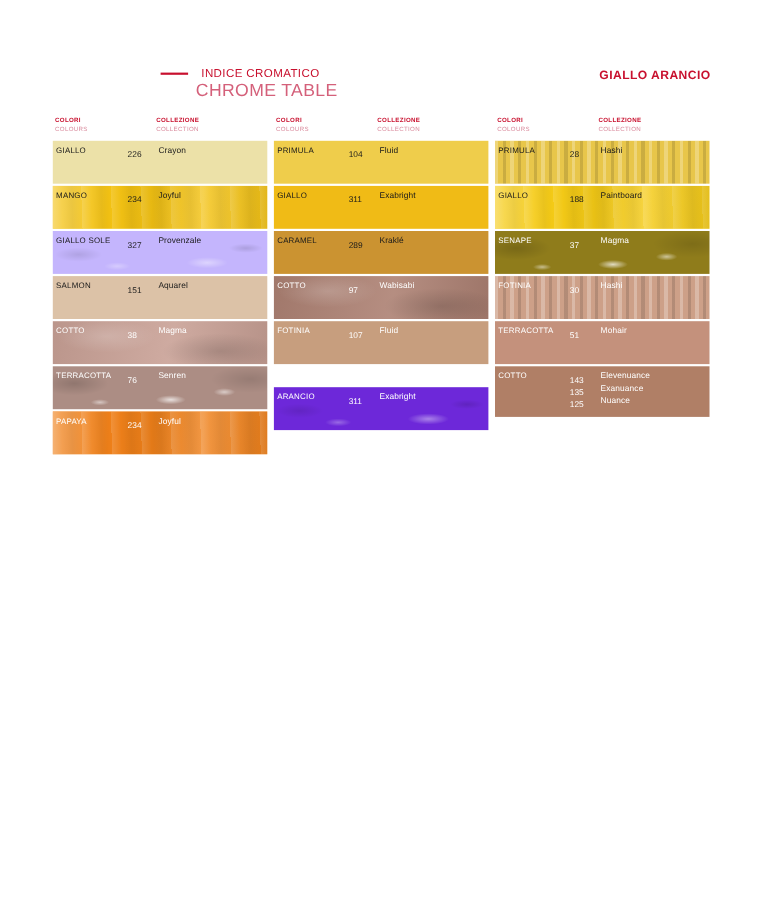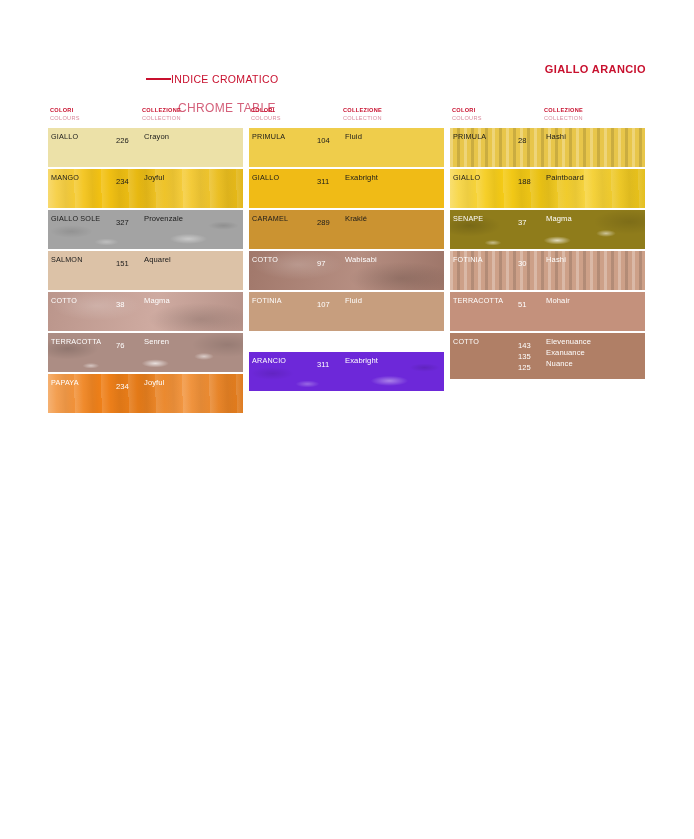--- a/index.html
+++ b/index.html
@@ -19,44 +19,43 @@
   
   #title-block {
     position: absolute;
     left: 146px;
     top: 60px;
     width: 260px;
   }
   #title-row {
     display: flex;
     align-items: center;
-    gap: 0;
+    gap: 12px;
     height: 13px;
-    margin-top: 12px;
   }
   .red-dash {
     width: 25px;
     height: 2px;
     background: #c8102e;
     flex: 0 0 auto;
   }
   #title-it {
     color: #c8102e;
     font-size: 10.5px;
     letter-spacing: 0.35px;
     line-height: 12px;
     white-space: nowrap;
   }
   #title-en {
     color: #d4607a;
-    font-size: 12px;
+    font-size: 16px;
     letter-spacing: 0.35px;
     line-height: 13px;
     margin-left: 32px;
-    margin-top: 17px;
+    margin-top: 3px;
     white-space: nowrap;
   }
   #family-title {
     position: absolute;
     right: 48px;
     top: 63px;
     color: #c8102e;
     font-size: 11px;
     font-weight: bold;
     letter-spacing: 0.4px;
@@ -199,21 +198,21 @@
       <div class="swatch dark-text" style="background: rgb(243, 194, 19);">
         <div class="texture" style="background-image:linear-gradient(92deg, rgba(255,255,255,0.30) 0%, rgba(255,255,255,0.00) 26%, rgba(0,0,0,0.05) 47%, rgba(255,255,255,0.18) 70%, rgba(0,0,0,0.07) 100%),repeating-linear-gradient(88deg, rgba(255,255,255,0.14) 0px, rgba(255,255,255,0.00) 9px, rgba(0,0,0,0.05) 18px, rgba(255,255,255,0.00) 27px);"></div>
         <div class="rows">
           <div class="sw-line">
             <span class="sw-name">MANGO</span>
             <span class="sw-code">234</span>
             <span class="sw-coll">Joyful</span>
           </div>
         </div>
       </div>
-      <div class="swatch dark-text" style="background: #a3a3a3; text-decoration: underline;">
+      <div class="swatch dark-text" style="background: #c4b5fd; text-decoration: underline;">
         <div class="texture" style="background-image:radial-gradient(ellipse 26px 7px at 72% 74%, rgba(255,255,255,0.42), rgba(255,255,255,0) 72%),radial-gradient(ellipse 17px 5px at 30% 82%, rgba(255,255,255,0.30), rgba(255,255,255,0) 70%),radial-gradient(ellipse 22px 6px at 90% 40%, rgba(0,0,0,0.12), rgba(0,0,0,0) 70%),radial-gradient(ellipse 30px 9px at 12% 55%, rgba(0,0,0,0.10), rgba(0,0,0,0) 72%);"></div>
         <div class="rows">
           <div class="sw-line">
             <span class="sw-name">GIALLO SOLE</span>
             <span class="sw-code">327</span>
             <span class="sw-coll">Provenzale</span>
           </div>
         </div>
       </div>
       <div class="swatch dark-text" style="background: rgb(220, 194, 167);">

